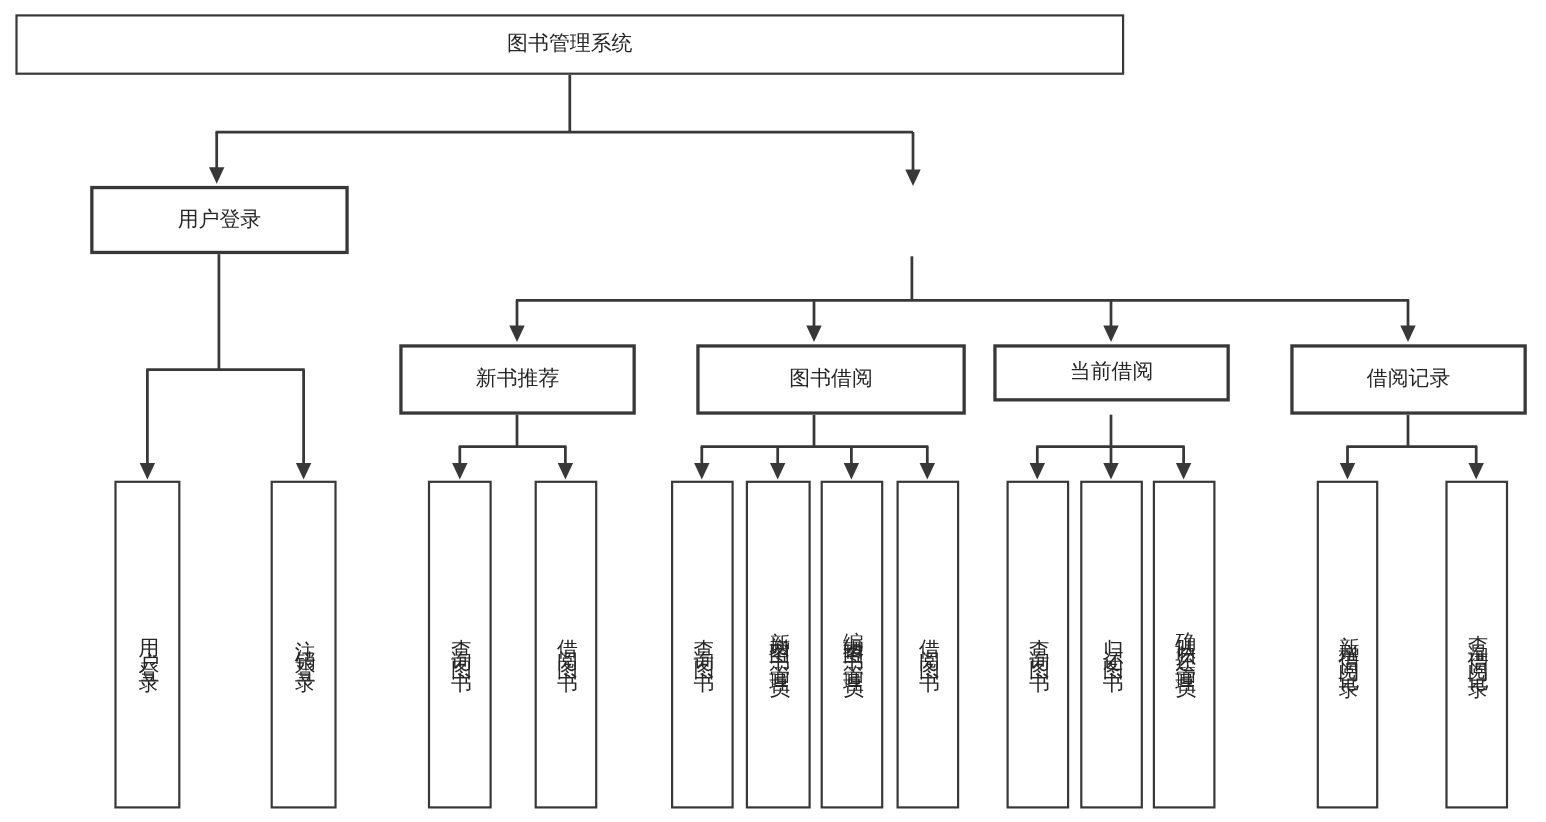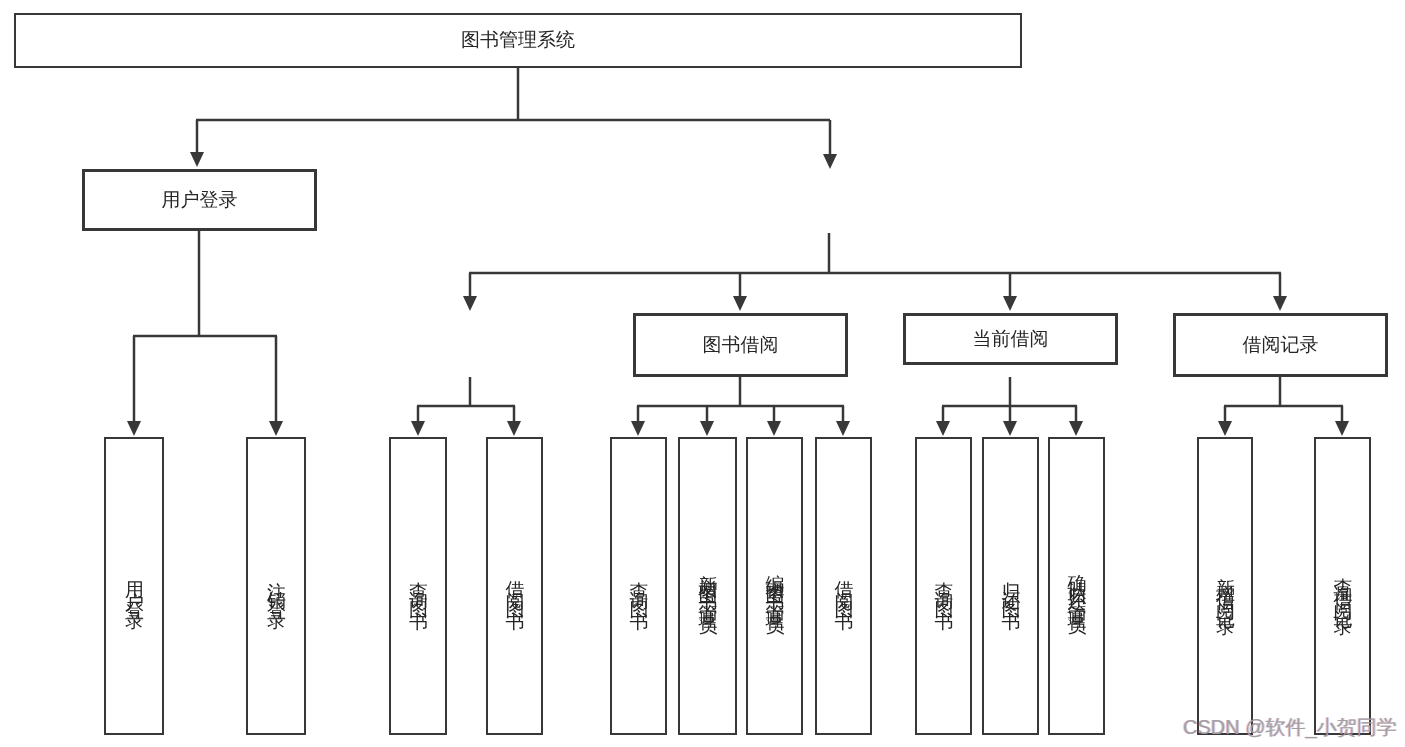--- a/index.html
+++ b/index.html
@@ -101,21 +101,24 @@
   </svg>
 
   <div class="box l1" style="left:14px;top:13px;width:1008px;height:55px">
     <span>图书管理系统</span>
   </div>
 
   <div class="box" style="left:82px;top:169px;width:235px;height:62px">
     <span>用户登录</span>
   </div>
 
-  <div class="box" style="left:633px;top:313px;width:215px;height:64px">
+  <div class="box" style="left:363px;top:313px;width:215px;height:64px">
+    <span>新书推荐</span>
+  </div>
+  <div class="box" style="left:633px;top:313px;width:245px;height:64px">
     <span>图书借阅</span>
   </div>
   <div class="box" style="left:903px;top:313px;width:215px;height:52px">
     <span>当前借阅</span>
   </div>
   <div class="box" style="left:1173px;top:313px;width:215px;height:64px">
     <span>借阅记录</span>
   </div>
 
   <div class="box leaf" style="left:104px;top:437px;width:60px;height:298px">
@@ -155,15 +158,14 @@
     <span class="vtext sp6">确认归还（管理员）</span>
   </div>
 
   <div class="box leaf" style="left:1197px;top:437px;width:56px;height:298px">
     <span class="vtext sp8">新增借阅记录</span>
   </div>
   <div class="box leaf" style="left:1314px;top:437px;width:57px;height:298px">
     <span class="vtext sp8">查询借阅记录</span>
   </div>
 
-  <div class="watermark">CSDN @软件_小贺同学</div>
 
 </div>
 
 </body></html>

